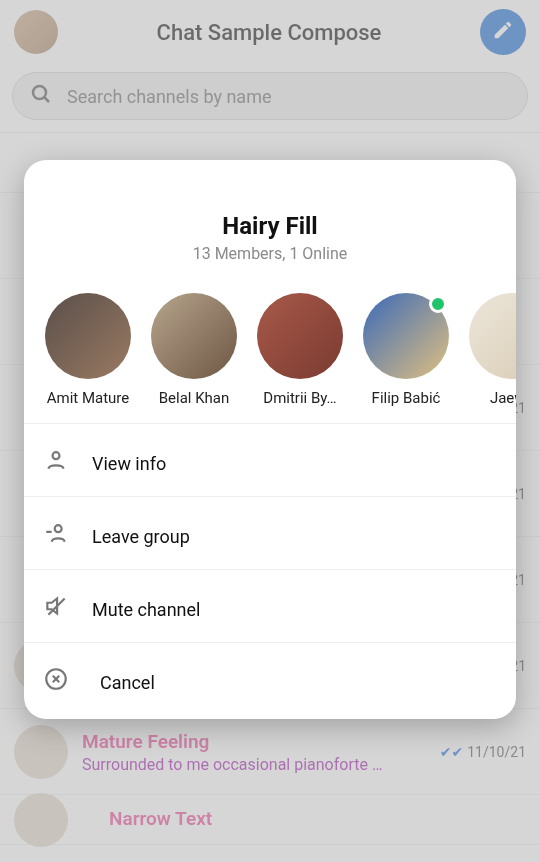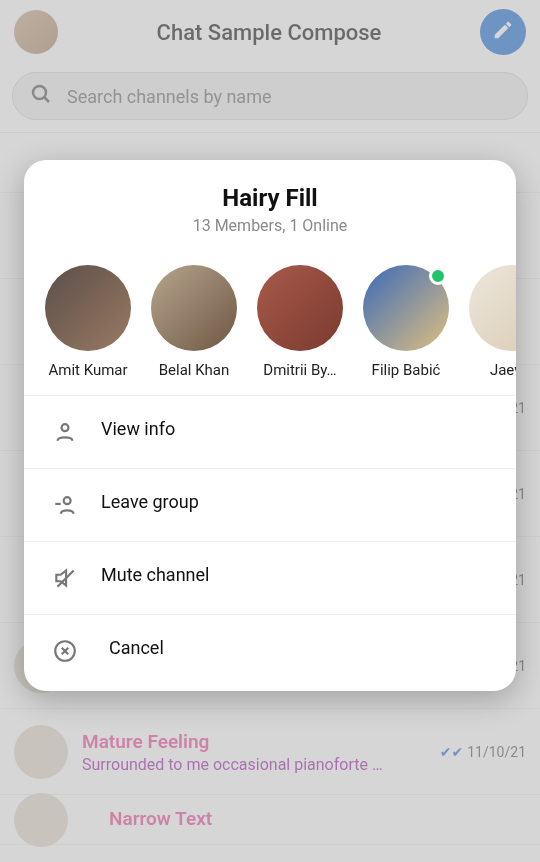--- a/index.html
+++ b/index.html
@@ -107,20 +107,21 @@
     left: 24px; right: 24px;
     top: 160px;
     background:#fff;
     border-radius: 22px;
     box-shadow: 0 8px 30px rgba(0,0,0,0.25);
     overflow:hidden;
   }
   .dialog-header {
     text-align:center;
     padding: 24px 16px 12px;
+    margin-top: 28px;
   }
   .dialog-title { font-size: 24px; font-weight:700; color:#111; }
   .dialog-sub { font-size: 16px; color:#8a8a8a; margin-top:4px; }
   .members-strip {
     display:flex;
     gap: 14px;
     padding: 18px 4px 16px 18px;
     overflow:hidden;
     border-bottom: 1px solid #eee;
   }
@@ -145,22 +146,22 @@
     background:#21c46a; border:3px solid #fff;
   }
   .member-name {
     margin-top:10px;
     font-size:15px; color:#222;
     white-space:nowrap; overflow:hidden; text-overflow:ellipsis;
     max-width: 92px;
   }
   .action-list {}
   .action {
-    display:flex; align-items:flex-start;
-    padding: 22px 27px;
+    display:flex; align-items:flex-end;
+    padding: 22px 18px;
     border-bottom: 1px solid #eee;
   }
   .action:last-child { border-bottom:none; padding-bottom: 26px; gap: 8px; }
   .action-icon {
     width: 28px; height:28px;
     margin-right: 22px;
     display:flex; align-items:center; justify-content:center;
     color:#777;
   }
   .action-icon svg { width:26px; height:26px; fill:none; stroke:#777; stroke-width:2; }
@@ -254,21 +255,21 @@
 
 <div class="dialog">
   <div class="dialog-header">
     <div class="dialog-title">Hairy Fill</div>
     <div class="dialog-sub">13 Members, 1 Online</div>
   </div>
 
   <div class="members-strip">
     <div class="member">
       <div class="member-avatar"></div>
-      <div class="member-name">Amit Kumar</div>
+      <div class="member-name">Amit Mature</div>
     </div>
     <div class="member">
       <div class="member-avatar"></div>
       <div class="member-name">Belal Khan</div>
     </div>
     <div class="member">
       <div class="member-avatar"></div>
       <div class="member-name">Dmitrii By…</div>
     </div>
     <div class="member">

